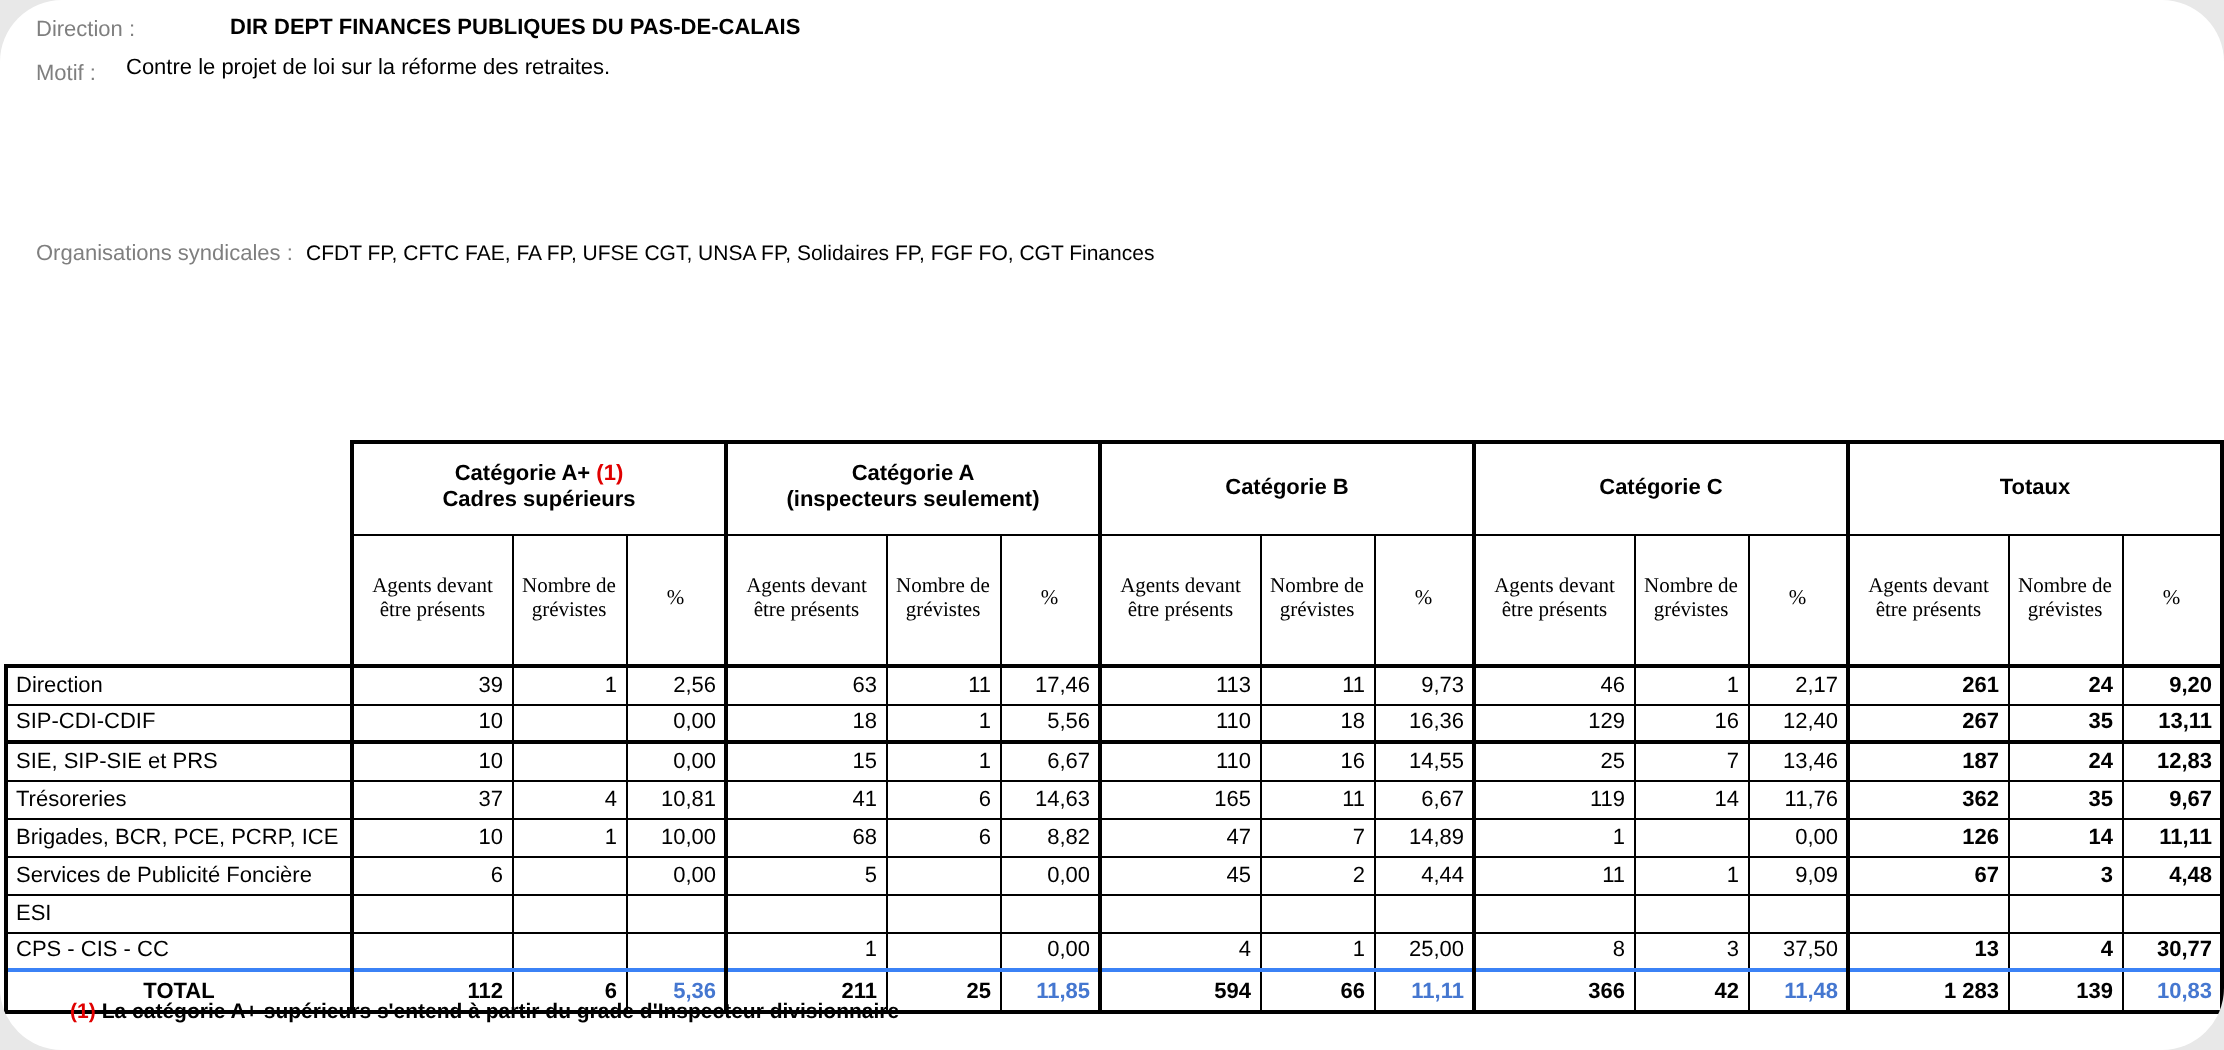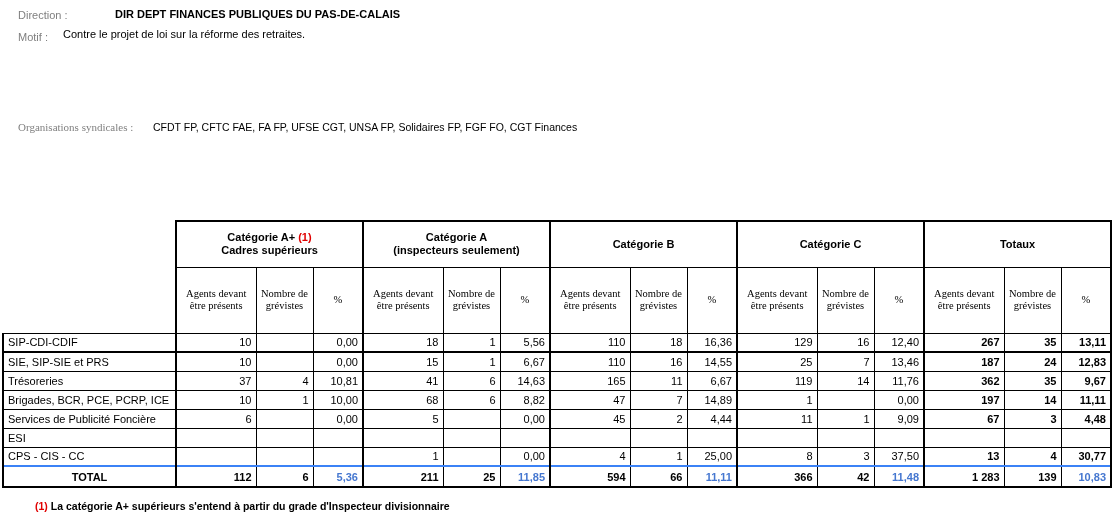--- a/index.html
+++ b/index.html
@@ -5,34 +5,35 @@
   * { box-sizing: border-box; }
   html, body { margin: 0; padding: 0; background: #e8e8e8; }
   .page {
     position: relative;
     width: 1112px;
     height: 525px;
     background: #ffffff;
     font-family: "Liberation Sans", sans-serif;
     color: #000;
     overflow: hidden;
+    border-radius: 31px;
   }
   .abs { position: absolute; white-space: nowrap; }
   .meta-label { color: #7f7f7f; font-size: 11px; }
   .meta-value { color: #000; font-size: 11px; }
   .bold { font-weight: bold; }
   .red { color: #e00000; }
   .blue { color: #4577d0; }
 
   .dir-label   { left: 18px;  top: 9px; }
   .dir-value   { left: 115px; top: 8px; font-weight: bold; }
   .motif-label { left: 18px;  top: 31px; }
   .motif-l1    { left: 63px;  top: 28px; }
   .motif-l2    { left: 63px;  top: 43px; font-size: 10.5px; letter-spacing: -0.3px; }
-  .org-label   { left: 18px;  top: 121px; font-family: Liberation Serif, serif; }
+  .org-label   { left: 18px;  top: 121px; }
   .org-value   { left: 153px; top: 121px; font-size: 10.5px; }
   .footnote    { left: 35px;  top: 500px; font-size: 10.5px; font-weight: bold; }
   .footnote .red { margin-right: 3px; }
 
   .tablewrap { position: absolute; left: 2px; top: 188px; margin-top: 32px; }
   table.grid {
     border-collapse: collapse;
     table-layout: fixed;
     font-size: 11px;
   }
@@ -150,20 +151,38 @@
           <th class="sub">%</th>
           <th class="sub gl">Agents devant être présents</th>
           <th class="sub">Nombre de grévistes</th>
           <th class="sub">%</th>
           <th class="sub gl">Agents devant être présents</th>
           <th class="sub">Nombre de grévistes</th>
           <th class="sub last">%</th>
         </tr>
       </thead>
       <tbody id="tbody">
+          <tr class="first">
+            <td class="lab">Direction</td>
+            <td class="num gl">39</td>
+            <td class="num">1</td>
+            <td class="num">2,56</td>
+            <td class="num gl">63</td>
+            <td class="num">11</td>
+            <td class="num">17,46</td>
+            <td class="num gl">113</td>
+            <td class="num">11</td>
+            <td class="num">9,73</td>
+            <td class="num gl">46</td>
+            <td class="num">1</td>
+            <td class="num">2,17</td>
+            <td class="num gl bold">261</td>
+            <td class="num bold">24</td>
+            <td class="num last bold">9,20</td>
+          </tr>
           <tr class="tb">
             <td class="lab">SIP-CDI-CDIF</td>
             <td class="num gl">10</td>
             <td class="num"></td>
             <td class="num">0,00</td>
             <td class="num gl">18</td>
             <td class="num">1</td>
             <td class="num">5,56</td>
             <td class="num gl">110</td>
             <td class="num">18</td>
@@ -218,21 +237,21 @@
             <td class="num">10,00</td>
             <td class="num gl">68</td>
             <td class="num">6</td>
             <td class="num">8,82</td>
             <td class="num gl">47</td>
             <td class="num">7</td>
             <td class="num">14,89</td>
             <td class="num gl">1</td>
             <td class="num"></td>
             <td class="num">0,00</td>
-            <td class="num gl bold">197</td>
+            <td class="num gl bold">126</td>
             <td class="num bold">14</td>
             <td class="num last bold">11,11</td>
           </tr>
           <tr>
             <td class="lab">Services de Publicité Foncière</td>
             <td class="num gl">6</td>
             <td class="num"></td>
             <td class="num">0,00</td>
             <td class="num gl">5</td>
             <td class="num"></td>

